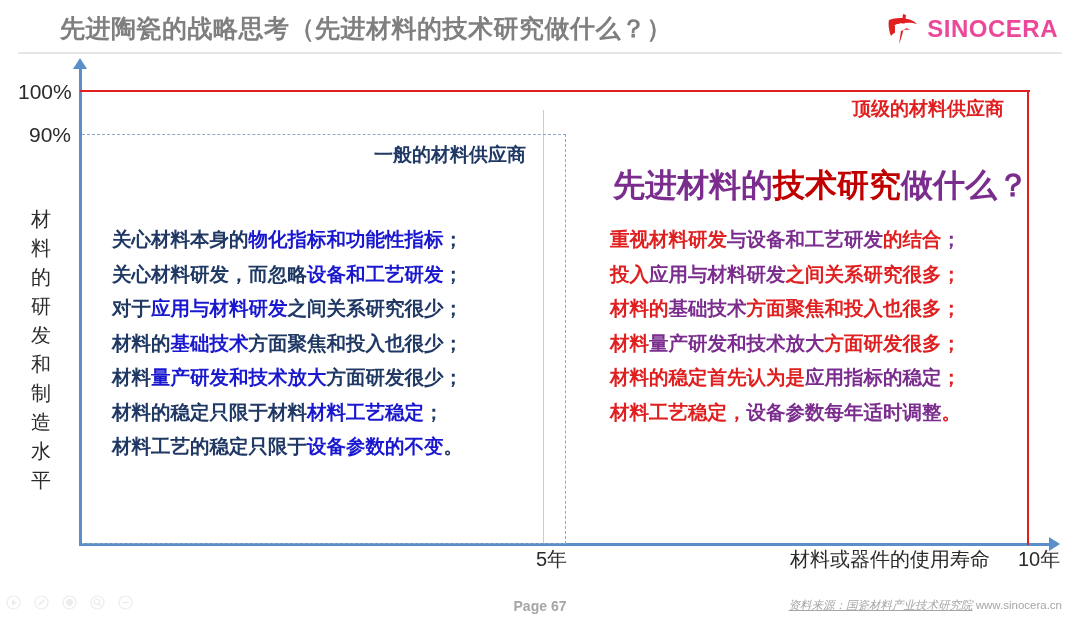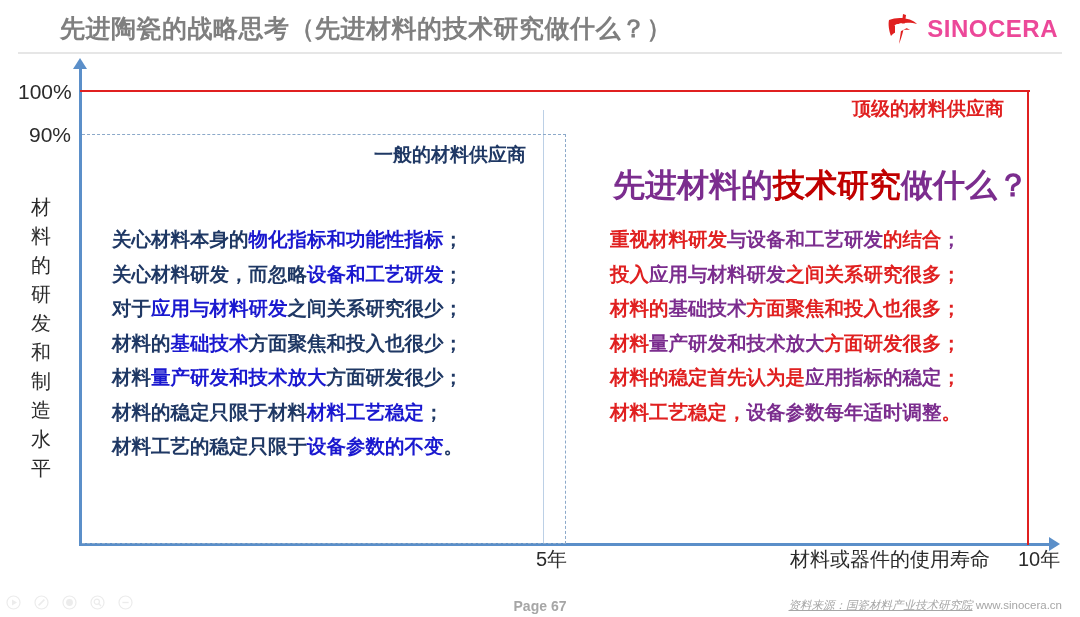--- a/index.html
+++ b/index.html
@@ -105,21 +105,21 @@
     font-size: 21px;
     color: #2b2b2b;
     white-space: nowrap;
   }
   .tick-100 { left: 18px; top: 80px; }
   .tick-90  { left: 29px; top: 123px; }
 
   .y-axis-title {
     position: absolute;
     left: 24px;
-    top: 193px;
+    top: 205px;
     width: 34px;
     font-size: 20px;
     line-height: 29px;
     color: #2b2b2b;
     text-align: center;
     word-break: break-all;
   }
 
   .x-tick-5 {
     position: absolute;

